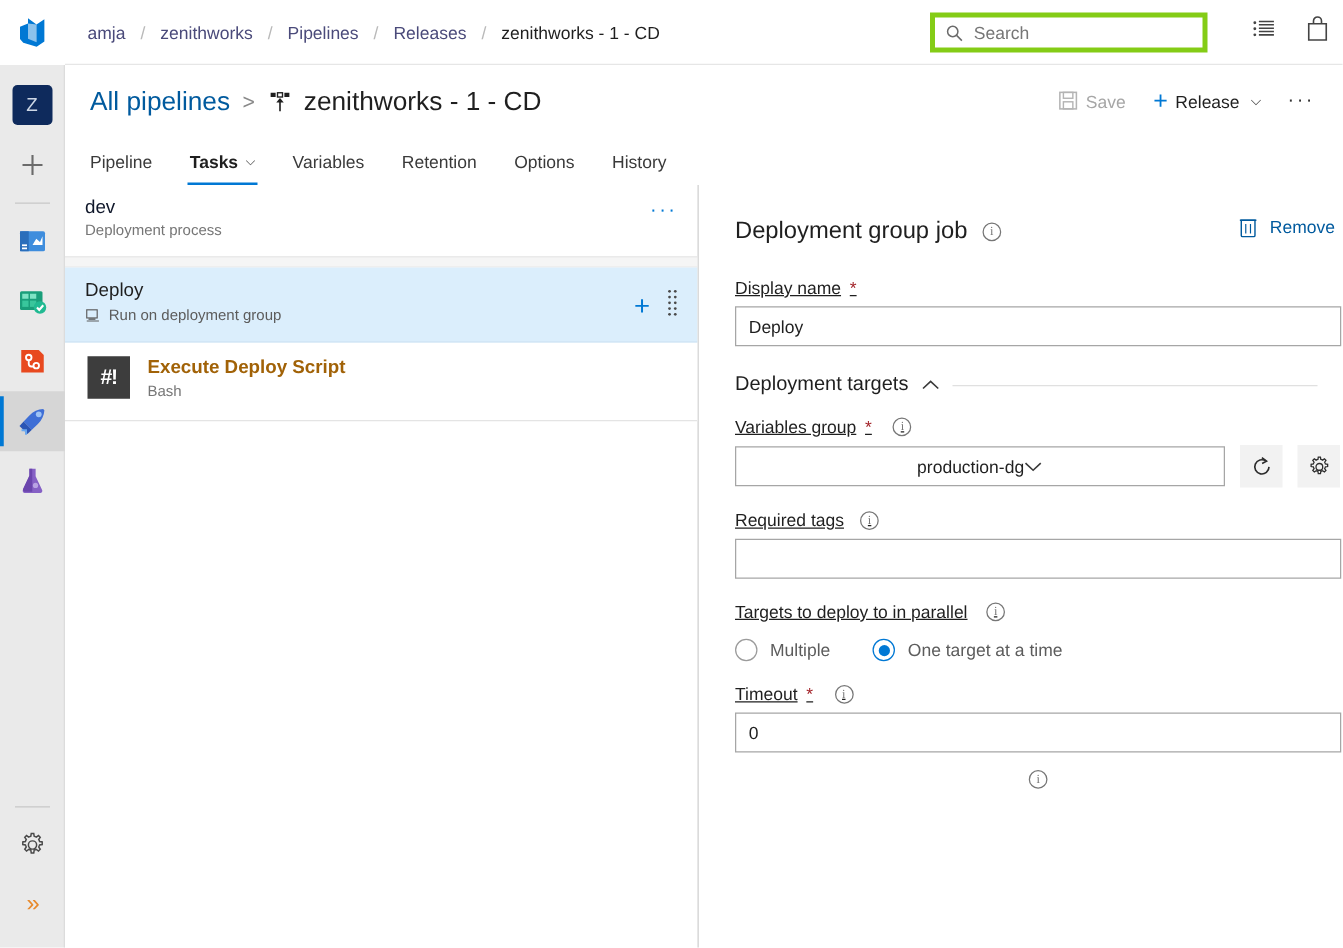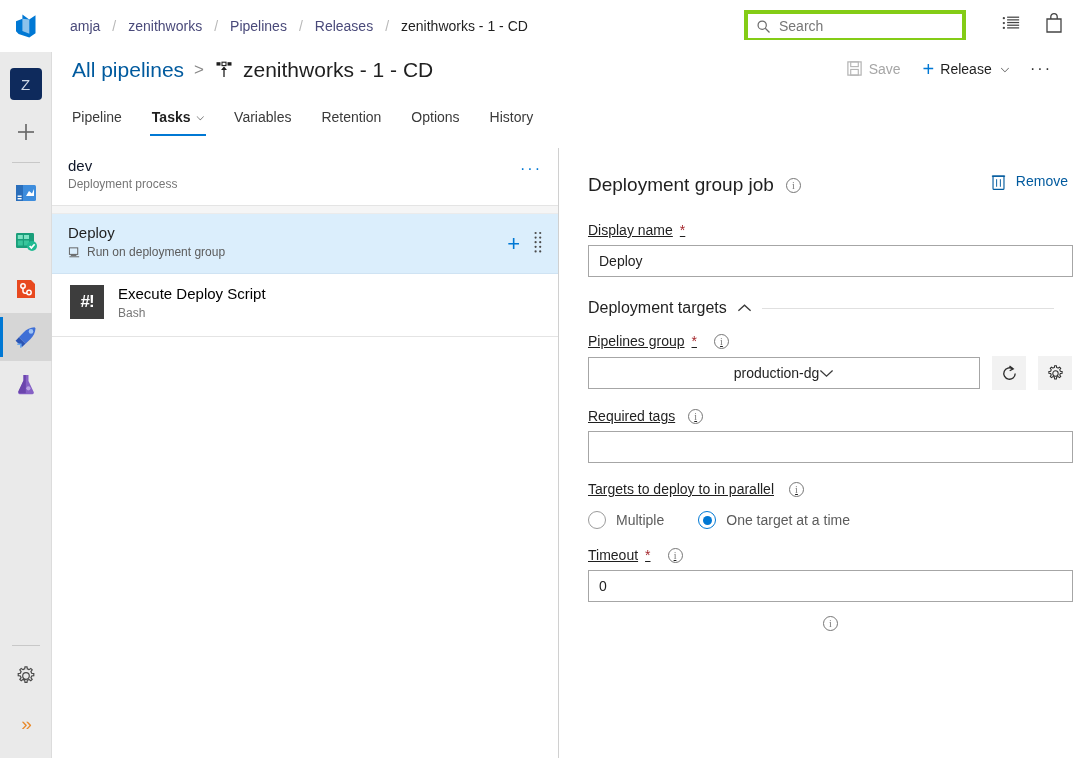--- a/index.html
+++ b/index.html
@@ -75,21 +75,21 @@
   }
   #searchbox .ph { color: #767676; font-size: 14px; margin-left: 8px; }
   #topbar-icons {
     position: absolute; right: 10px; top: 12px;
     display: flex; align-items: center; gap: 22px;
   }
   .ticon { cursor: pointer; color: #3d3d3d; display: flex; }
 
   
   #header {
-    position: absolute; left: 52px; top: 40px; right: 0; height: 96px;
+    position: absolute; left: 52px; top: 52px; right: 0; height: 96px;
     background: #ffffff;
   }
   #title-row {
     display: flex; align-items: center;
     padding: 14px 0 0 20px;
     height: 46px;
   }
   #all-pipelines {
     color: #005a9e; font-size: 21px; cursor: pointer;
   }
@@ -178,21 +178,21 @@
     background: #fff;
   }
   .task-icon {
     width: 34px; height: 34px; background: #3d3d3d;
     color: #fff; font-size: 17px; font-weight: bold;
     display: flex; align-items: center; justify-content: center;
     font-family: "Liberation Sans", sans-serif;
     letter-spacing: -1px;
     flex: none;
   }
-  .task-row .ttitle { font-size: 15px; color: #000000; }
+  .task-row .ttitle { font-size: 15px; color: #a16207; font-weight: bold; }
   .task-row .tsub { font-size: 12px; color: #767676; margin-top: 4px; }
 
   
   #details {
     position: absolute; left: 560px; top: 148px; right: 0; bottom: 0;
     background: #ffffff;
     padding: 22px 0 0 28px;
     overflow: hidden;
   }
   #details-head {
@@ -521,21 +521,21 @@
     <span style="display:flex;">
       <svg width="15" height="10" viewBox="0 0 16 10">
         <polyline points="1.5,8 8,2 14.5,8" fill="none" stroke="#3a3a3a" stroke-width="1.4"></polyline>
       </svg>
     </span>
     <span class="rule"></span>
   </div>
 
   <div>
     <div class="field-label">
-      <span>Pipelines group</span>
+      <span>Variables group</span>
       <span class="req">*</span>
       <span class="info-i" style="margin-left:10px;">i</span>
     </div>
     <div class="select-row">
       <div class="select-box">
         <span>production-dg</span>
         <span style="display:flex;">
           <svg width="15" height="10" viewBox="0 0 16 10">
             <polyline points="1.5,2.4 8,8.4 14.5,2.4" fill="none" stroke="#3a3a3a" stroke-width="1.4"></polyline>
           </svg>

